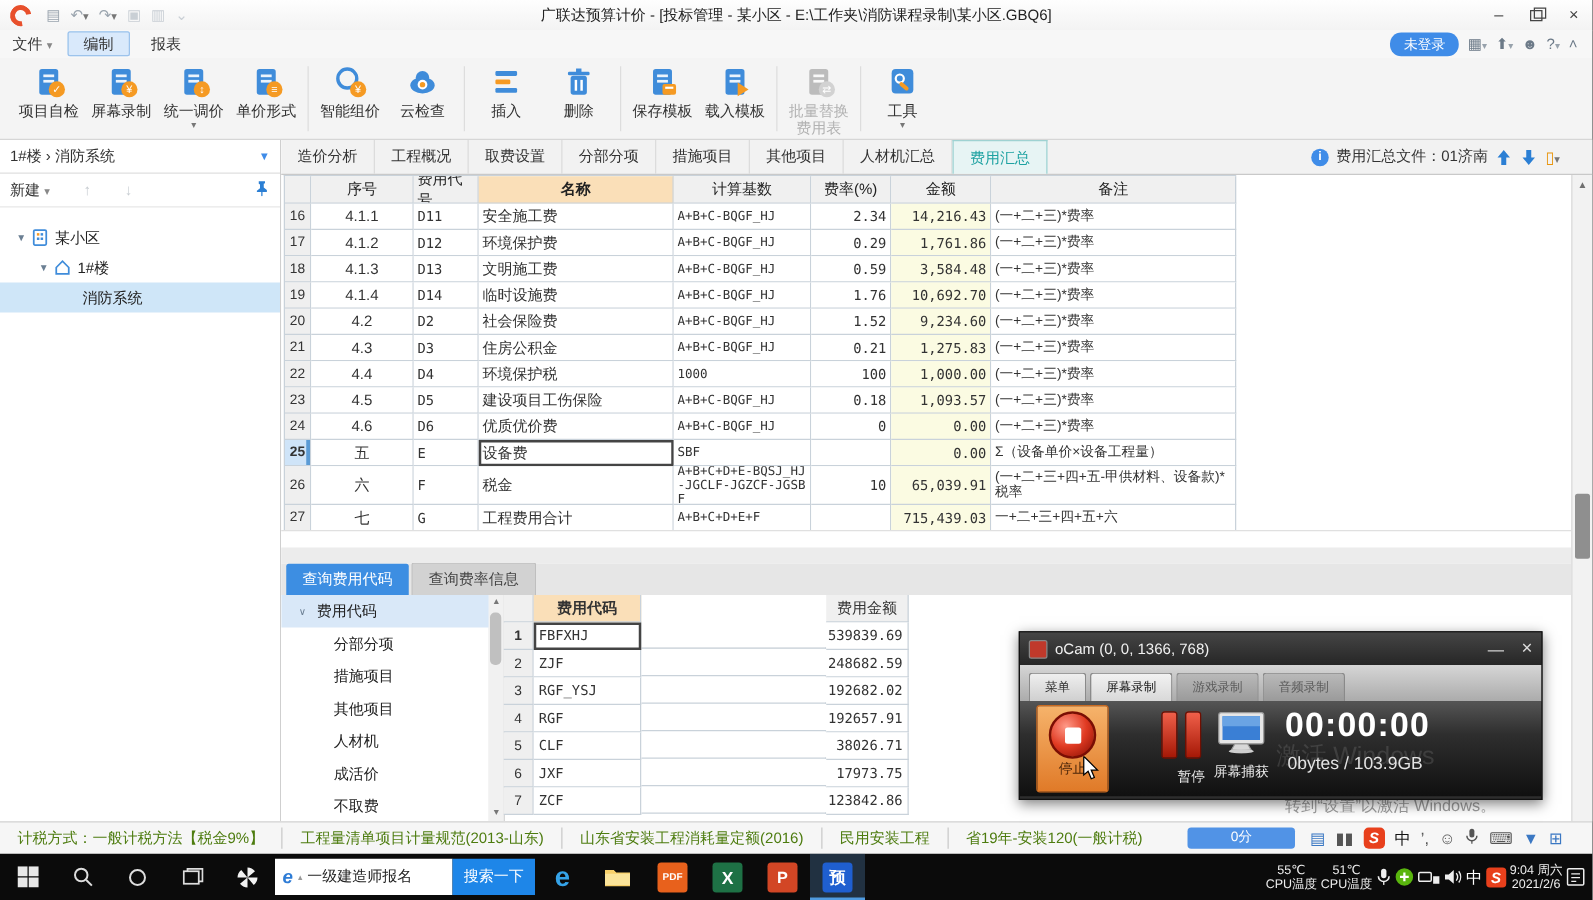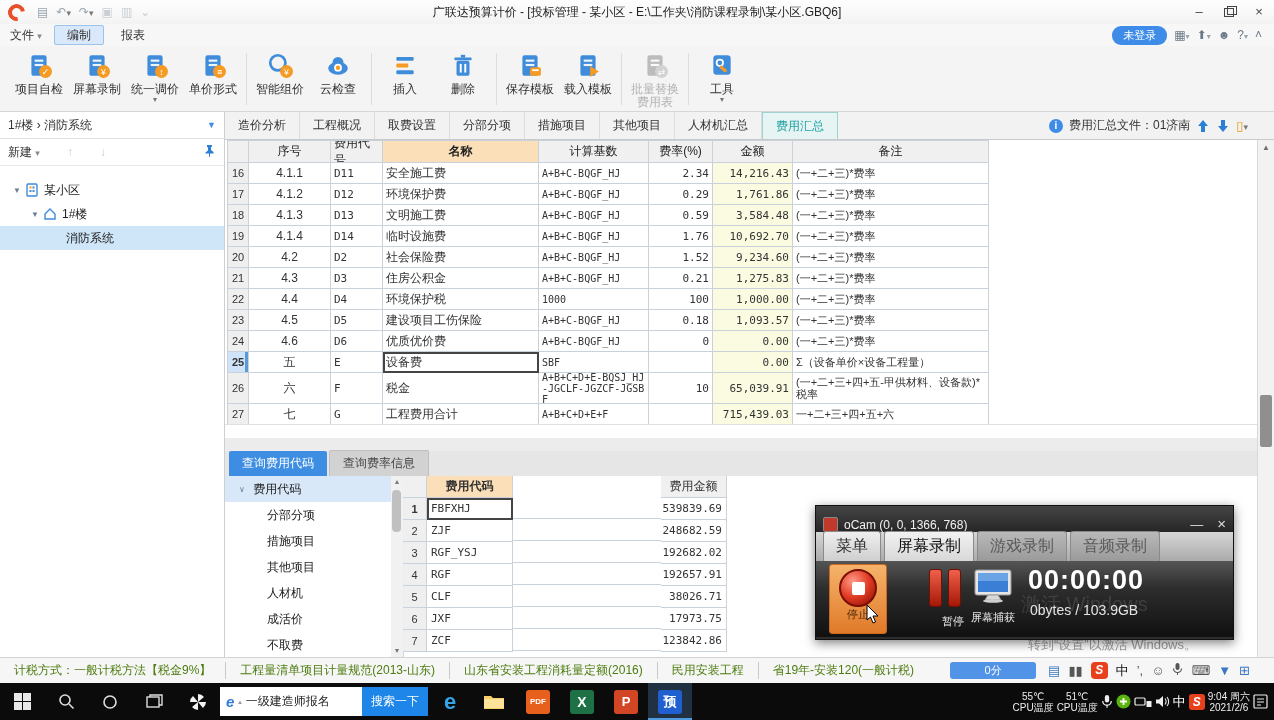--- a/index.html
+++ b/index.html
@@ -133,26 +133,26 @@
   #tb-search .ecar{font-size:7px;color:#999;}
   #tb-gobtn{width:66px;height:29px;background:#1e86e8;color:#fff;display:flex;align-items:center;justify-content:center;font-size:12px;}
   .appbox{width:24px;height:24px;border-radius:3px;display:flex;align-items:center;justify-content:center;color:#fff;font-weight:bold;}
   #tray{margin-left:auto;display:flex;align-items:center;gap:3px;padding-right:6px;}
   .tray2{font-size:10px;line-height:11px;text-align:center;color:#eee;white-space:nowrap;}
   .trayic{display:inline-flex;}
   .tray-zh{font-size:13px;color:#fff;}
   
   #ocam{position:absolute;left:815px;top:505px;width:417px;height:133px;border:1px solid #111;
     box-shadow:0 3px 10px rgba(0,0,0,.5);background:#2d2d2d;z-index:40;}
-  #ocam-title{height:26px;background:linear-gradient(#454545,#262626);display:flex;align-items:flex-end;
+  #ocam-title{height:26px;background:linear-gradient(#454545,#262626);display:flex;align-items:center;
     color:#f0f0f0;font-size:12px;padding:0 7px;gap:6px;}
   #ocam-ico{width:13px;height:13px;background:#c0392b;border-radius:2px;display:inline-block;border:1px solid #888;}
   #ocam-ctrl{margin-left:auto;display:flex;gap:14px;color:#ddd;font-size:13px;}
   #ocam-tabs{height:29px;background:linear-gradient(#d6d6d6,#ababab);display:flex;align-items:flex-end;padding-left:7px;gap:3px;}
-  .otab{padding:4px 12px;font-size:16px;border:1px solid #8a8a8a;border-bottom:none;border-radius:3px 3px 0 0;
+  .otab{padding:4px 12px;font-size:10px;border:1px solid #8a8a8a;border-bottom:none;border-radius:3px 3px 0 0;
     background:linear-gradient(#b9b9b9,#9a9a9a);color:#333;}
   .otab.menu{background:linear-gradient(#efefef,#cfcfcf);}
   .otab.active{background:linear-gradient(#f2f2f2,#d8d8d8);color:#111;}
   .otab.dim{color:#5a5a5a;}
   #ocam-body{position:relative;height:76px;background:linear-gradient(#555 0%,#2e2e2e 35%,#101010 100%);}
   #stopbox{position:absolute;left:13px;top:3px;width:56px;height:68px;border:1px solid #c96a20;border-radius:3px;
     background:linear-gradient(#f6b36b,#e07a28);text-align:center;}
   #stopcirc{width:38px;height:38px;margin:4px auto 0;border-radius:50%;
     background:radial-gradient(circle at 35% 30%,#ff9a88,#e03a22 50%,#8c1004 95%);
     border:2px solid #7a0e04;box-sizing:border-box;display:flex;align-items:center;justify-content:center;}

